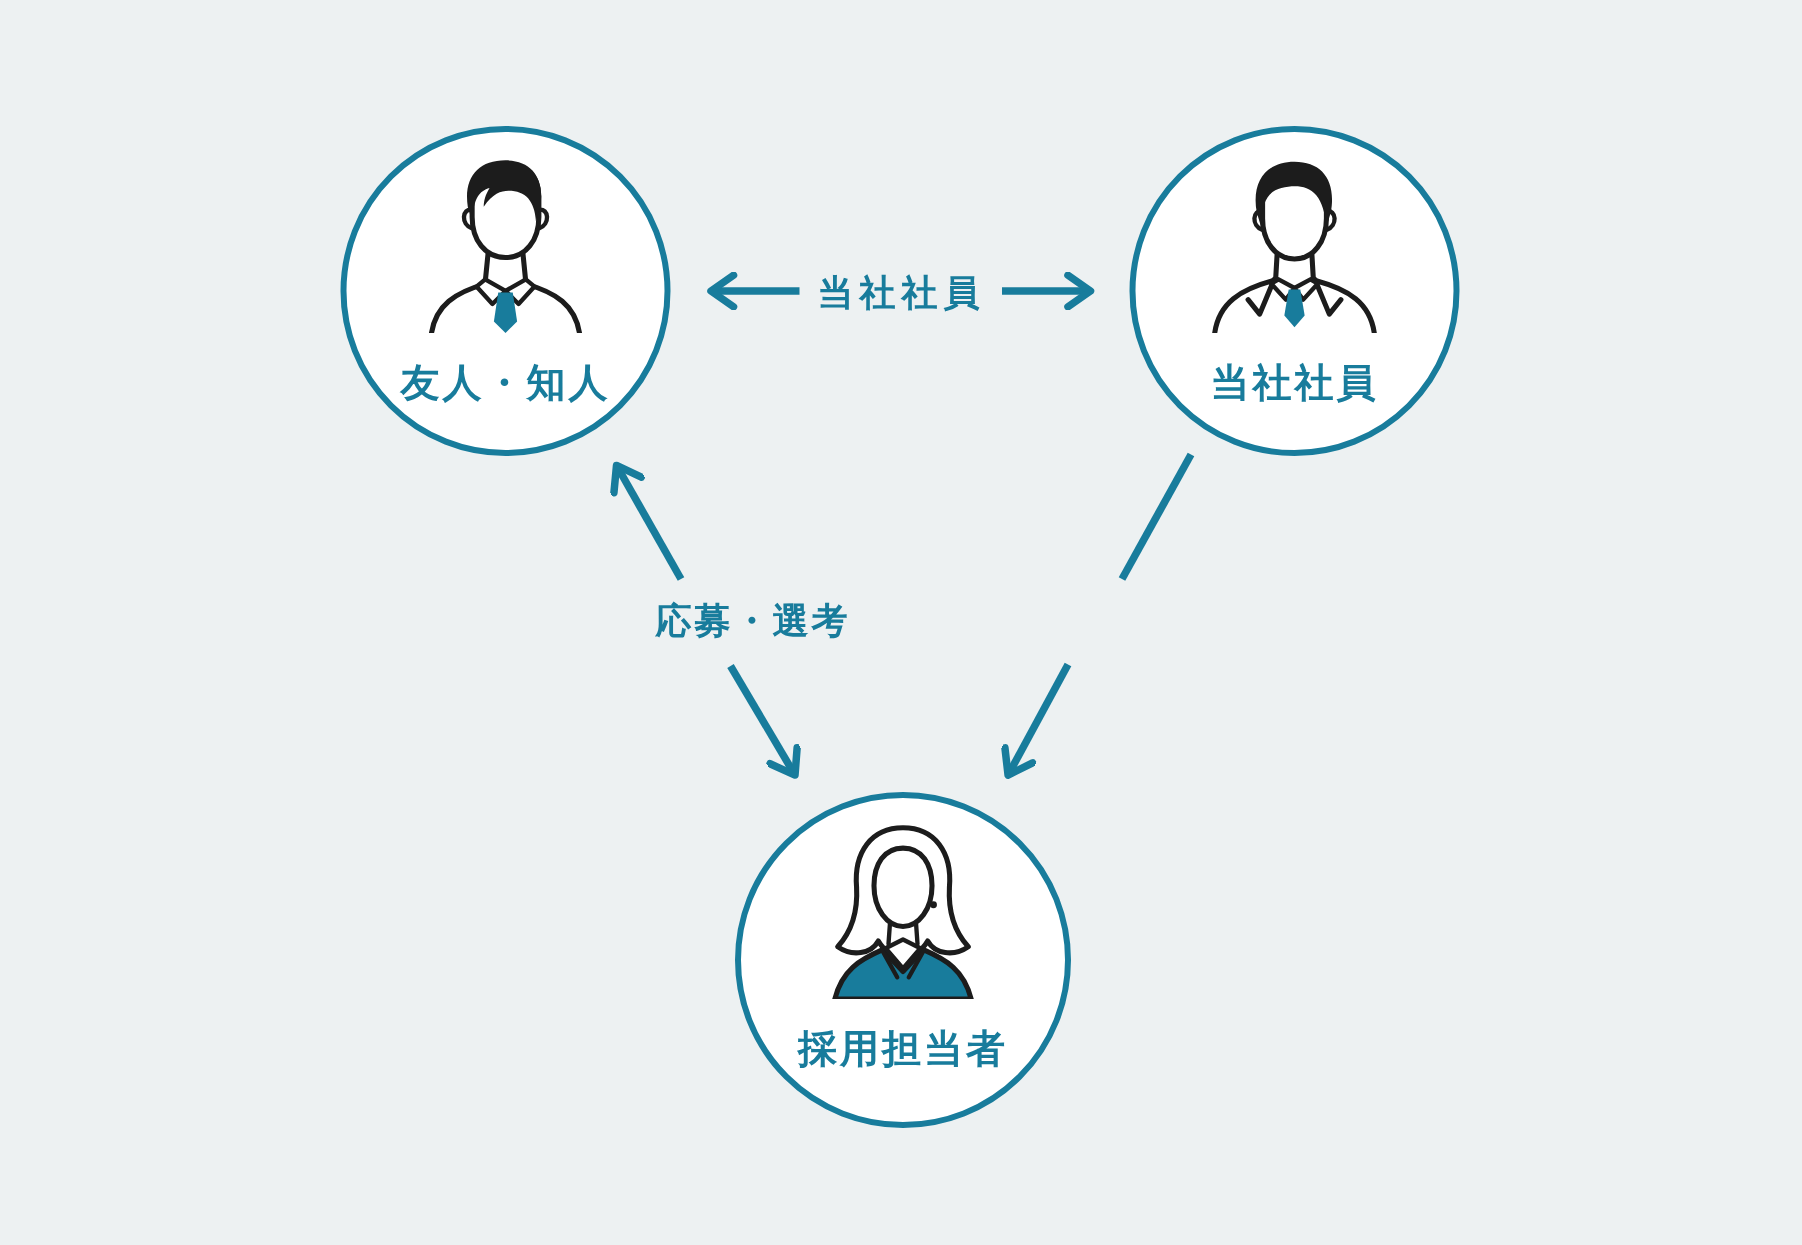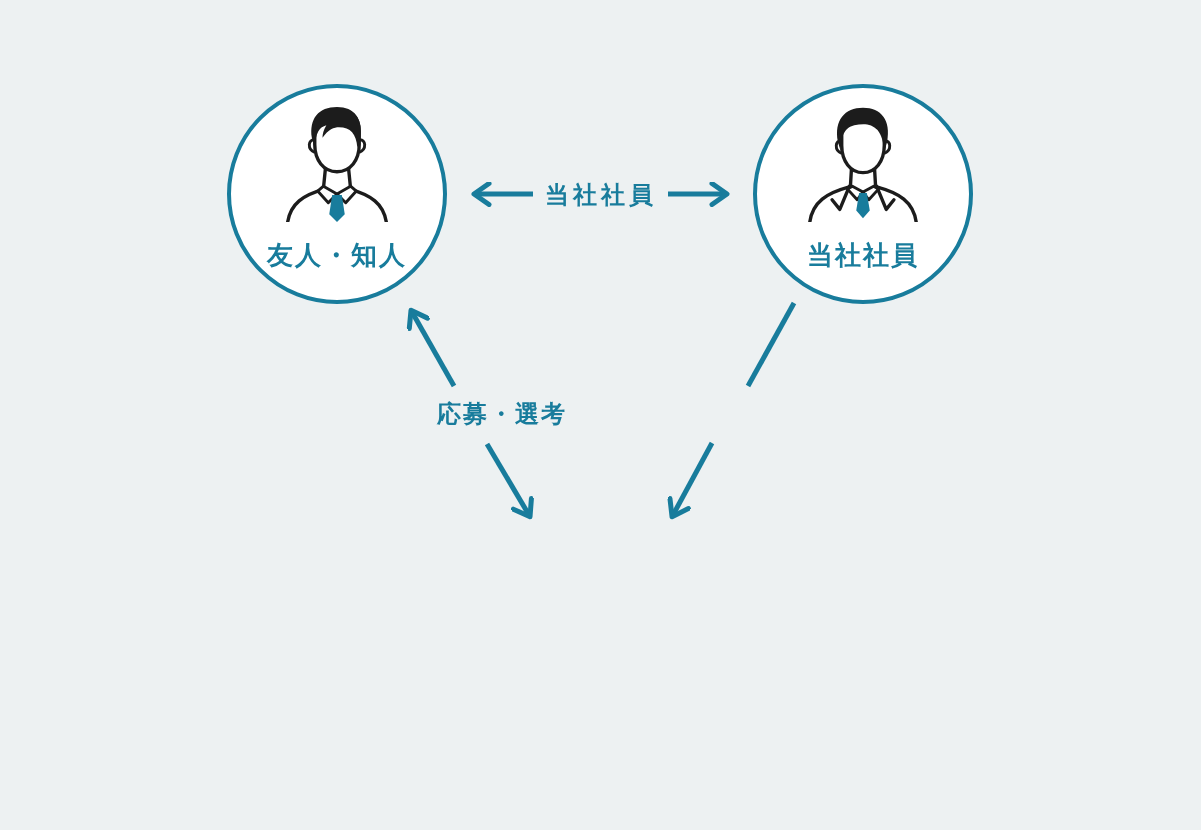--- a/index.html
+++ b/index.html
@@ -123,17 +123,35 @@
       <path d="M97 38 C104 37 105 48 97 51" fill="#fff" stroke="#1c1c1c" stroke-width="3"></path>
       <path d="M53 29 C53 14 62 7 75 7 C88 7 97 14 97 29 L97 43 C97 59 88 71 75 71 C62 71 53 59 53 43 Z" fill="#fff" stroke="#1c1c1c" stroke-width="3.5" stroke-linejoin="round"></path>
       <path d="M75 4 C56 4 45 17 49 39 L52 49 C52 30 58 24 66 22 C75 20 84 20 90 27 C94 32 96 39 97 49 L100 39 C104 17 94 4 75 4 Z" fill="#1c1c1c"></path>
       <path d="M64 85 L75 91 L69 99 L59 88 Z" fill="#fff" stroke="#1c1c1c" stroke-width="3" stroke-linejoin="round"></path>
       <path d="M86 85 L75 91 L81 99 L91 88 Z" fill="#fff" stroke="#1c1c1c" stroke-width="3" stroke-linejoin="round"></path>
       <path d="M71 92 L79 92 L82 110 L75 118 L68 110 Z" fill="#187c9c"></path>
     </svg>
     <div class="node-label">当社社員</div>
   </div>
 
+  <div class="node node-recruiter">
+    <svg class="person" viewBox="0 0 150 122" xmlns="http://www.w3.org/2000/svg">
+      <path d="M75 4 C53 4 41 21 43 45 C44 63 39 76 30 86 C40 93 53 91 58 82 C62 89 68 92 75 92 C82 92 88 89 92 82 C97 91 110 93 120 86 C111 76 106 63 107 45 C109 21 97 4 75 4 Z" fill="#fff" stroke="#1c1c1c" stroke-width="3.5" stroke-linejoin="round"></path>
+      <g stroke="#1c1c1c" stroke-width="3" fill="none" stroke-linecap="round">
+        <path d="M66 70 L65 84"></path>
+        <path d="M84 70 L85 84"></path>
+      </g>
+      <path d="M75 18 C62 18 55 29 55 44 C55 60 64 72 75 72 C86 72 95 60 95 44 C95 29 88 18 75 18 Z" fill="#fff" stroke="#1c1c1c" stroke-width="3.5"></path>
+      <circle cx="96" cy="57" r="2.4" fill="#1c1c1c"></circle>
+      <path d="M28 122 C33 102 45 95 61 88 L75 103 L89 88 C105 95 117 102 122 122 Z" fill="#187c9c" stroke="#1c1c1c" stroke-width="3.5" stroke-linejoin="round"></path>
+      <path d="M63 87 L75 101 L87 87 L75 81 Z" fill="#fff" stroke="#1c1c1c" stroke-width="3" stroke-linejoin="round"></path>
+      <g stroke="#1c1c1c" stroke-width="3" fill="none" stroke-linecap="round">
+        <path d="M61 89 L71 107"></path>
+        <path d="M89 89 L79 107"></path>
+      </g>
+    </svg>
+    <div class="node-label">採用担当者</div>
+  </div>
 
   <div class="edge-label edge-label-info">当社社員</div>
   <div class="edge-label edge-label-apply">応募・選考</div>
 
 </div>
 
 </body></html>

